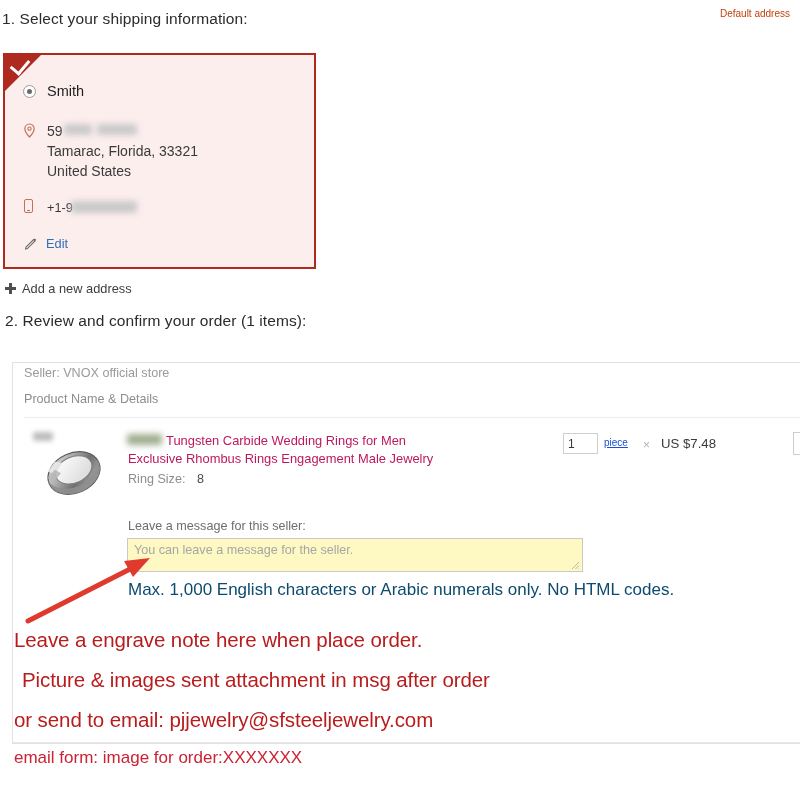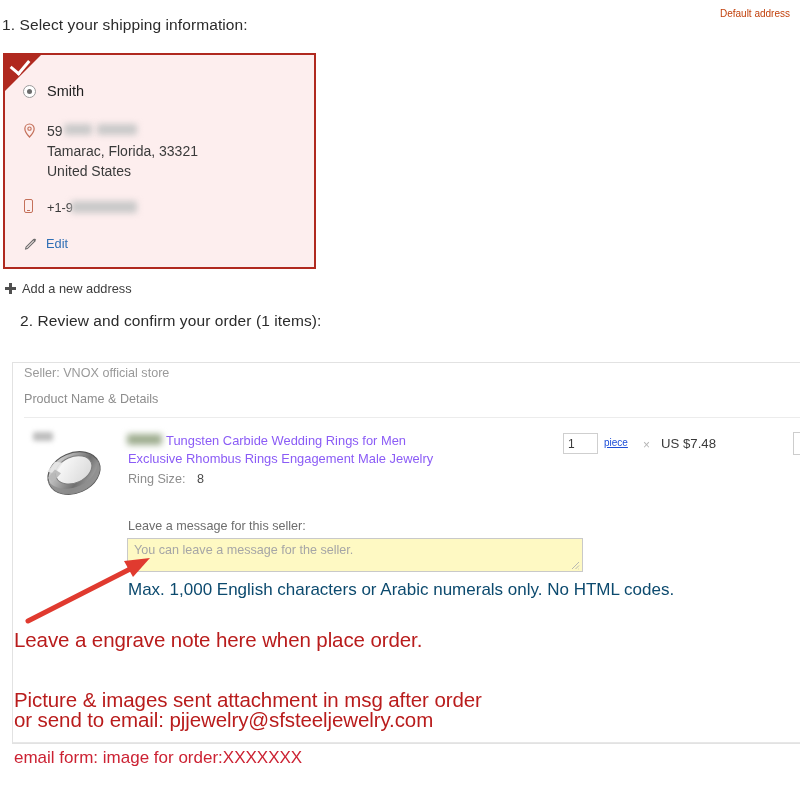--- a/index.html
+++ b/index.html
@@ -18,22 +18,22 @@
   }
 
   
   .section-heading {
     position: absolute;
     font-size: 15.5px;
     color: #2b2b2b;
     letter-spacing: 0.1px;
     white-space: nowrap;
   }
-  #heading-shipping { left: 2px; top: 16px; }
-  #heading-order   { left: 20px; top: 312px; text-align: center; }
+  #heading-shipping { left: 2px; top: 10px; }
+  #heading-order   { left: 5px; top: 312px; text-align: center; }
 
   
   #address-card {
     position: absolute;
     left: 3px;
     top: 53px;
     width: 313px;
     height: 216px;
     background: #fdeeee;
     border: 2px solid #b0291f;
@@ -257,21 +257,21 @@
     background: #9fae90;
     filter: blur(3px);
     border-radius: 2px;
   }
   #product-title {
     position: absolute;
     left: 128px;
     top: 432px;
     width: 320px;
     font-size: 12.9px;
-    color: #8b5cf6;
+    color: #be185d;
     line-height: 18px;
     text-indent: 38px;
   }
   #ring-size-row {
     position: absolute;
     left: 128px;
     top: 472px;
     font-size: 12.6px;
     color: #8d8d8d;
     white-space: nowrap;
@@ -386,21 +386,21 @@
   .annot-line {
     position: absolute;
     left: 14px;
     font-family: "Liberation Sans", sans-serif;
     font-size: 20.5px;
     color: #b91c1c;
     white-space: nowrap;
     letter-spacing: -0.1px;
   }
   #annot-1 { top: 628px; }
-  #annot-2 { top: 688px; }
+  #annot-2 { top: 668px; margin-left: 8px; }
   #annot-3 { top: 708px; }
   #annot-4 {
     position: absolute;
     left: 14px;
     top: 748px;
     font-size: 17px;
     color: #cc2233;
     white-space: nowrap;
     font-family: "Liberation Sans", sans-serif;
   }

